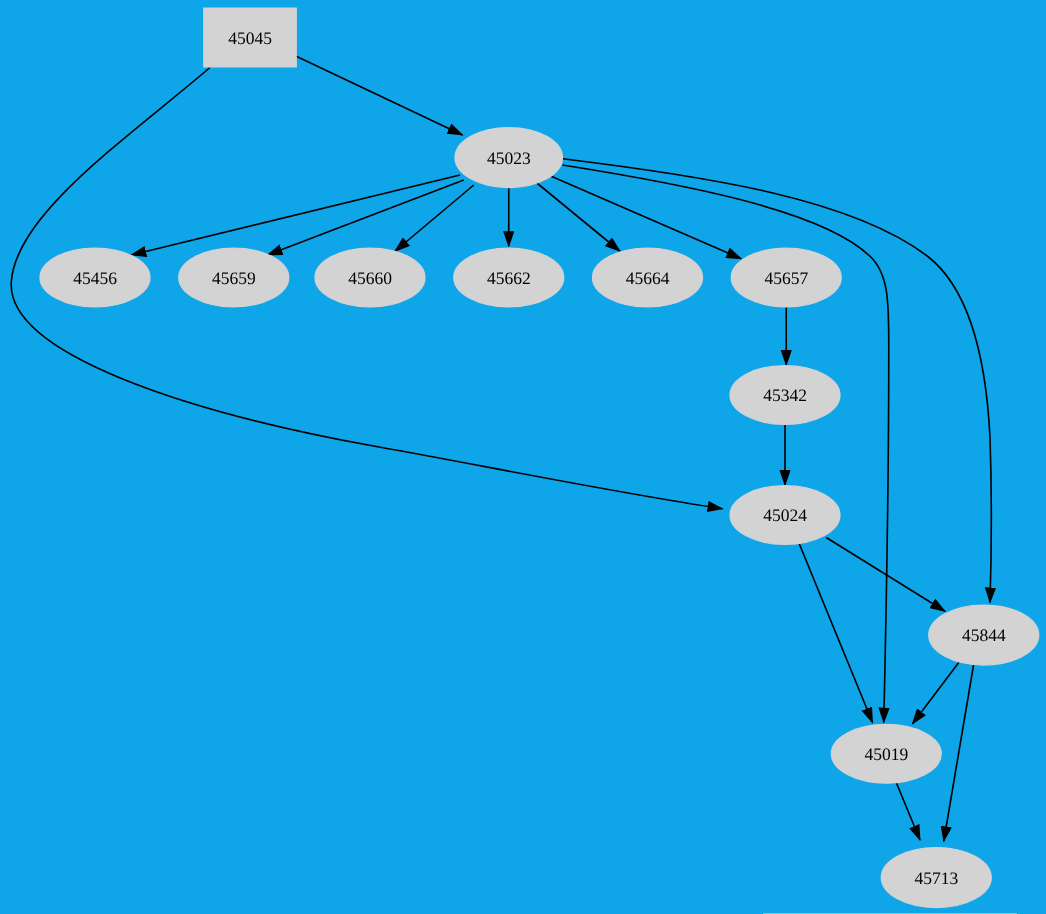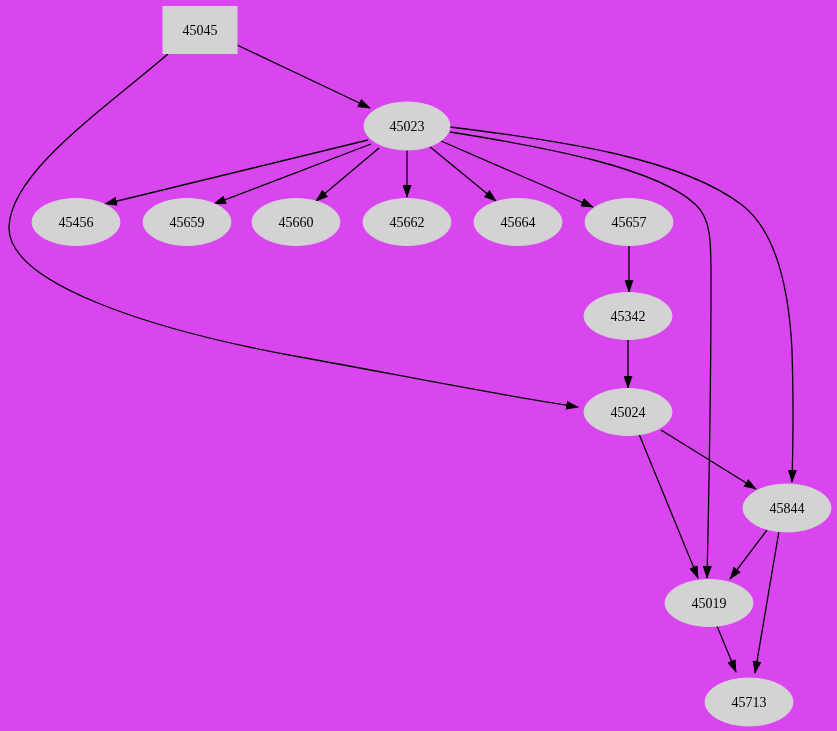--- a/index.html
+++ b/index.html
@@ -3,21 +3,21 @@
 <meta charset="utf-8">
 <style>
   html, body {
     margin: 0;
     padding: 0;
     background: #ffffff;
   }
   .graph-wrap {
     width: 837px;
     height: 731px;
-    background: #d946ef;
+    background: #0ea5e9;
     overflow: hidden;
   }
   svg text {
     font-family: "Liberation Serif", "DejaVu Serif", serif;
     font-size: 14px;
     fill: #000000;
     text-anchor: middle;
   }
   svg .edge {
     fill: none;

